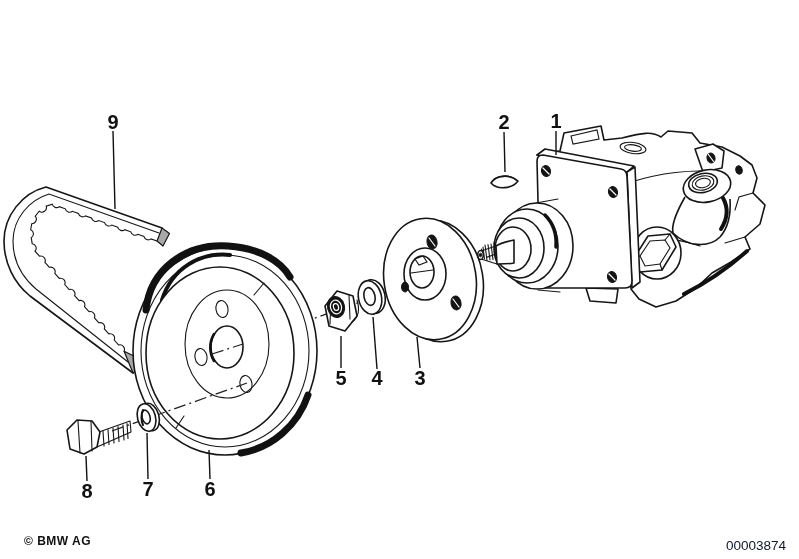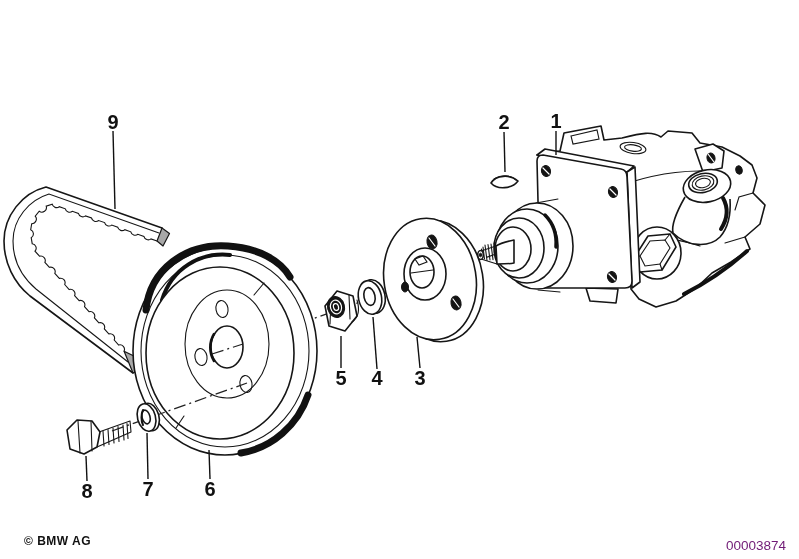--- a/index.html
+++ b/index.html
@@ -2,21 +2,21 @@
 <html><head>
 <meta charset="utf-8">
 <style>
   html,body{margin:0;padding:0;background:#fff;}
   .stage{position:relative;width:799px;height:559px;background:#ffffff;overflow:hidden;
          font-family:"Liberation Sans", sans-serif;}
   svg{position:absolute;left:0;top:0;}
   .callout{font-family:"Liberation Sans", sans-serif;font-weight:bold;font-size:20px;fill:#111;}
   .footer-copyright{position:absolute;left:24px;top:534px;font-size:12px;font-weight:bold;
                     color:#111;letter-spacing:0.5px;}
-  .footer-docnum{position:absolute;right:13px;top:538px;font-size:13.5px;color:#701a75;}
+  .footer-docnum{position:absolute;right:13px;top:538px;font-size:13.5px;color:#0f172a;}
   .ln{stroke:#161616;fill:none;stroke-width:1.6;stroke-linecap:round;stroke-linejoin:round;}
   .lnthin{stroke:#161616;fill:none;stroke-width:1.1;stroke-linecap:round;}
   .wfill{fill:#ffffff;stroke:#161616;stroke-width:1.6;stroke-linejoin:round;}
   .dark{fill:#141414;stroke:#141414;}
   .grey{fill:#a8a8a8;stroke:#161616;stroke-width:1.2;stroke-linejoin:round;}
   .axis{stroke:#222;stroke-width:1.3;fill:none;stroke-dasharray:12 4 2 4;}
   .leader{stroke:#111;stroke-width:1.4;fill:none;}
   .thick{stroke:#111;fill:none;stroke-linecap:round;}
   .whiteln{stroke:#fff;stroke-width:1.2;fill:none;stroke-linecap:round;}
 </style>

